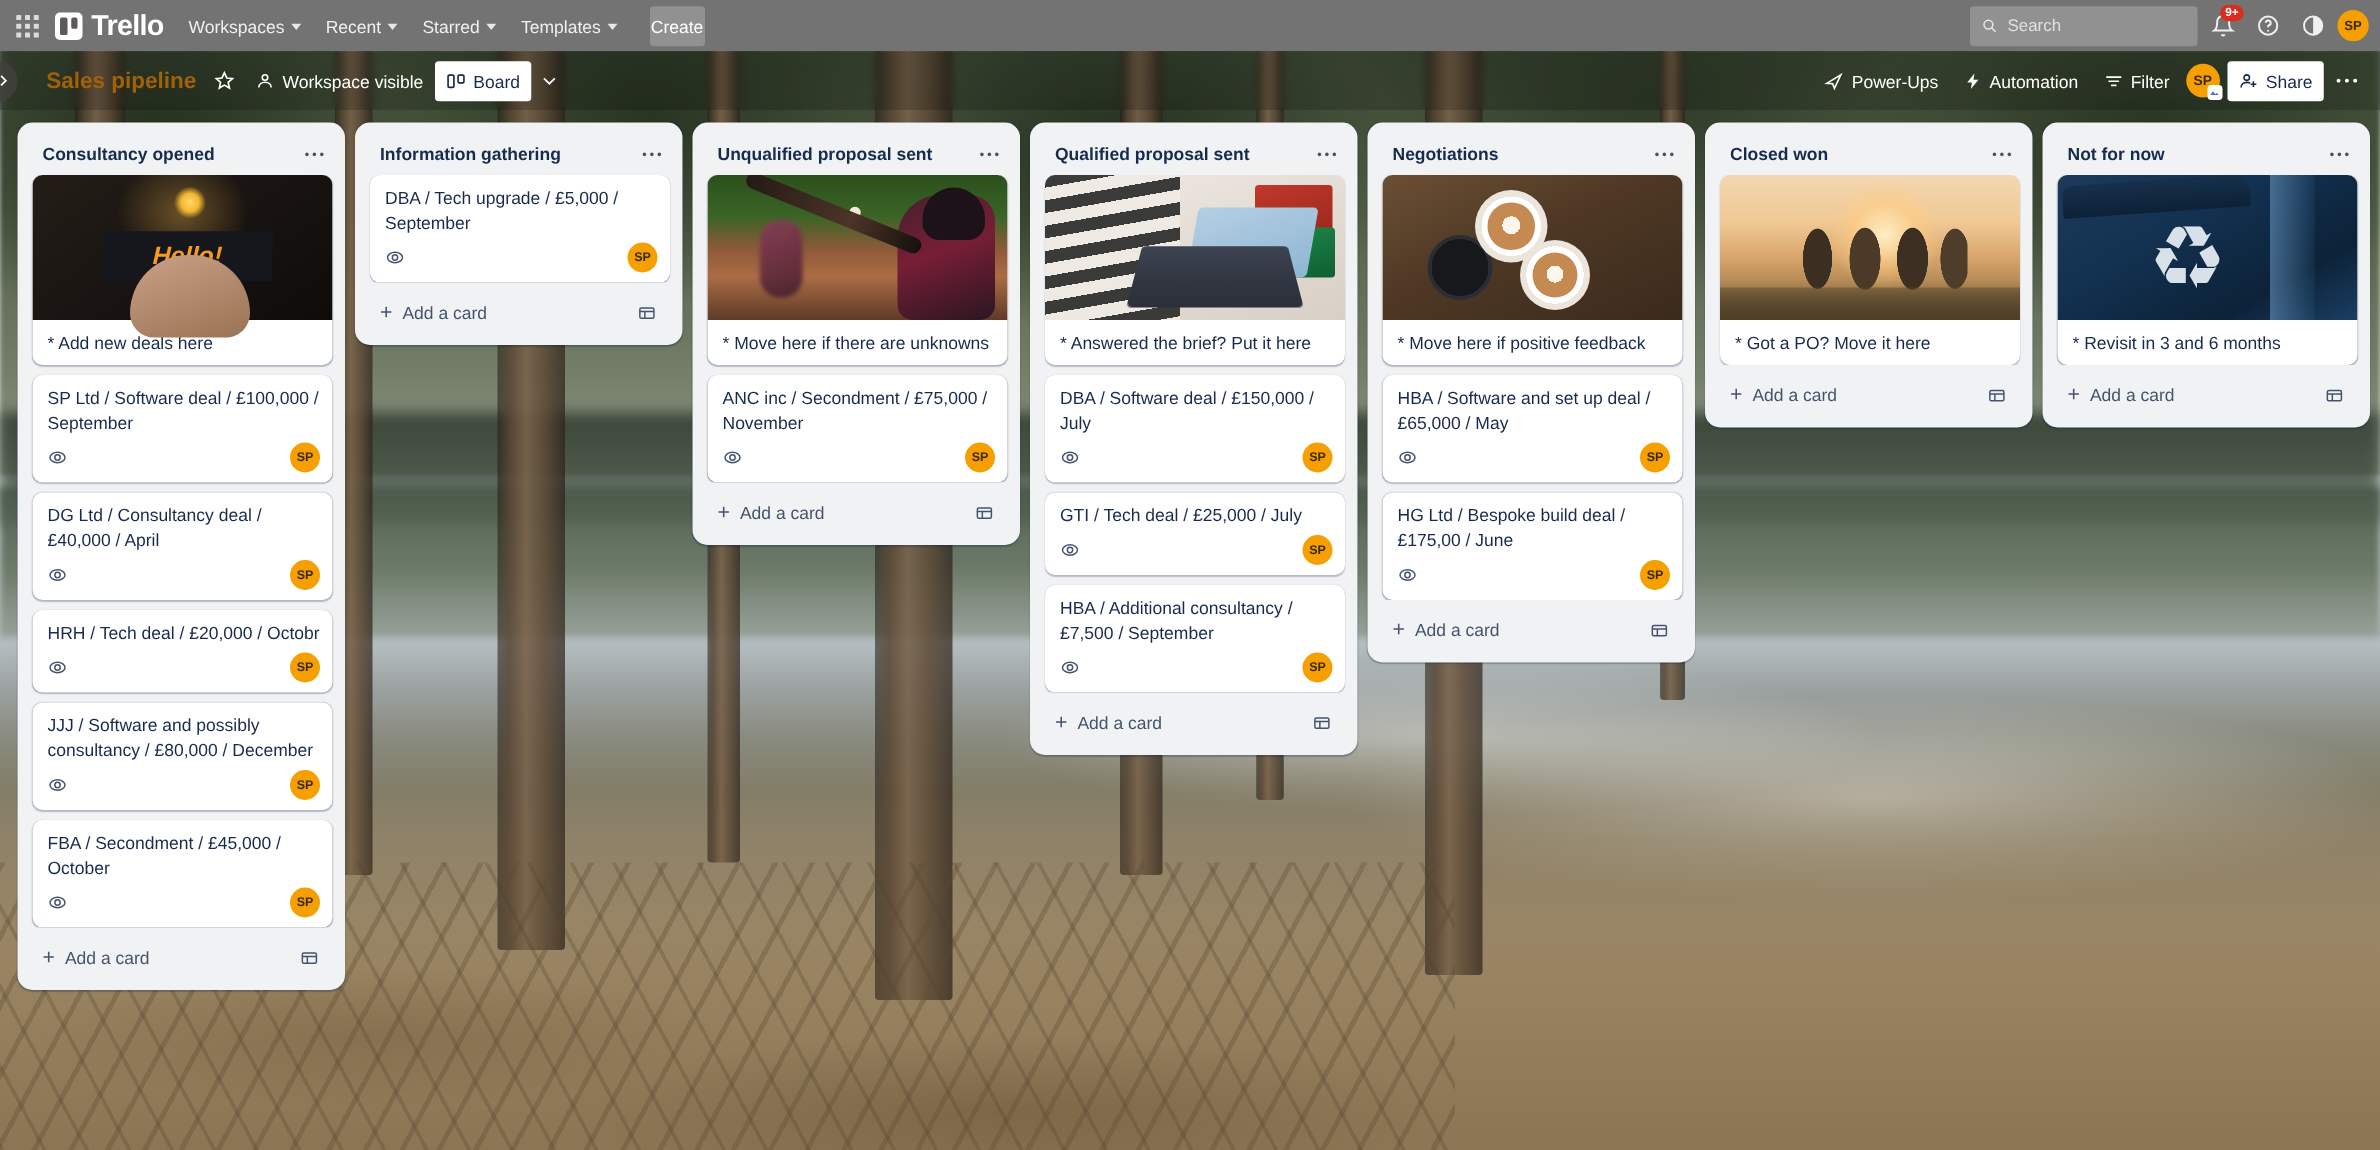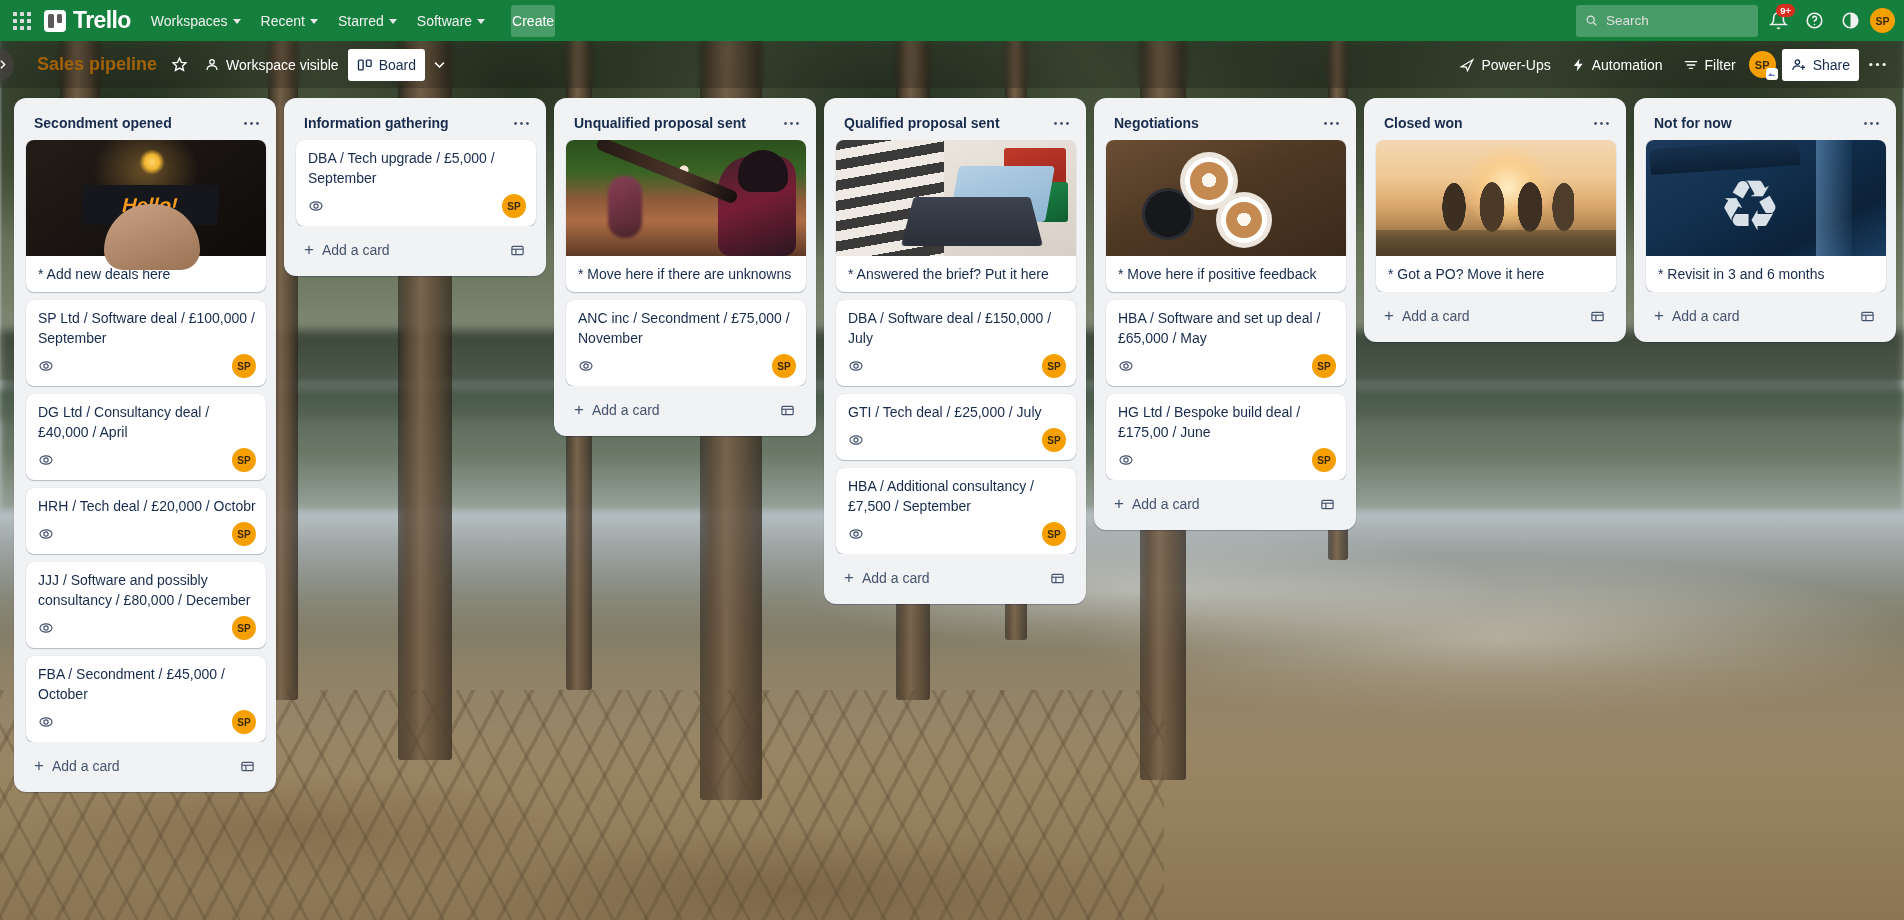--- a/index.html
+++ b/index.html
@@ -74,21 +74,21 @@
     position: absolute; left: 0; right: 740px; bottom: 0; height: 230px;
     background:
       repeating-linear-gradient(118deg, rgba(92,74,50,.32) 0 4px, rgba(0,0,0,0) 4px 26px),
       repeating-linear-gradient(62deg, rgba(78,62,42,.25) 0 3px, rgba(0,0,0,0) 3px 30px);
     z-index: 4;
   }
 
   
   #topnav {
     position: absolute; top: 0; left: 0; right: 0; height: 41px;
-    background: #15803d;
+    background: #737373;
     display: flex; align-items: center;
     padding: 0 9px 0 6px;
     z-index: 40;
     color: #fff;
   }
   .nav-icon-btn {
     width: 32px; height: 32px; border-radius: 3px;
     display: flex; align-items: center; justify-content: center;
     cursor: pointer;
   }
@@ -467,21 +467,21 @@
   </div>
   <div class="nav-menu-btn">
     <span>Recent</span>
     <span class="caret"></span>
   </div>
   <div class="nav-menu-btn">
     <span>Starred</span>
     <span class="caret"></span>
   </div>
   <div class="nav-menu-btn">
-    <span>Software</span>
+    <span>Templates</span>
     <span class="caret"></span>
   </div>
 
   <div id="create-btn">Create</div>
 
   <div id="nav-right">
 
     <div id="search-box">
       <svg class="icon" width="15" height="15" viewBox="0 0 24 24" fill="none" stroke="#e8e8e8" stroke-width="2.2">
         <circle cx="10.5" cy="10.5" r="6.5"></circle>
@@ -605,21 +605,21 @@
           <circle cx="12" cy="3" r="2"></circle>
           <circle cx="20.4" cy="3" r="2"></circle>
       </svg>
     </div>
   </div>
 </div>
 
 <div id="lists">
     <div class="list">
       <div class="list-header">
-        <div class="list-title">Secondment opened</div>
+        <div class="list-title">Consultancy opened</div>
      <div class="list-menu">
        <svg width="17" height="5" viewBox="0 0 24 6" fill="#44546f">
          <circle cx="3.6" cy="3" r="2"></circle>
             <circle cx="12" cy="3" r="2"></circle>
             <circle cx="20.4" cy="3" r="2"></circle>
        </svg>
      </div>
       </div>
       <div class="cards">
         <div class="card">

